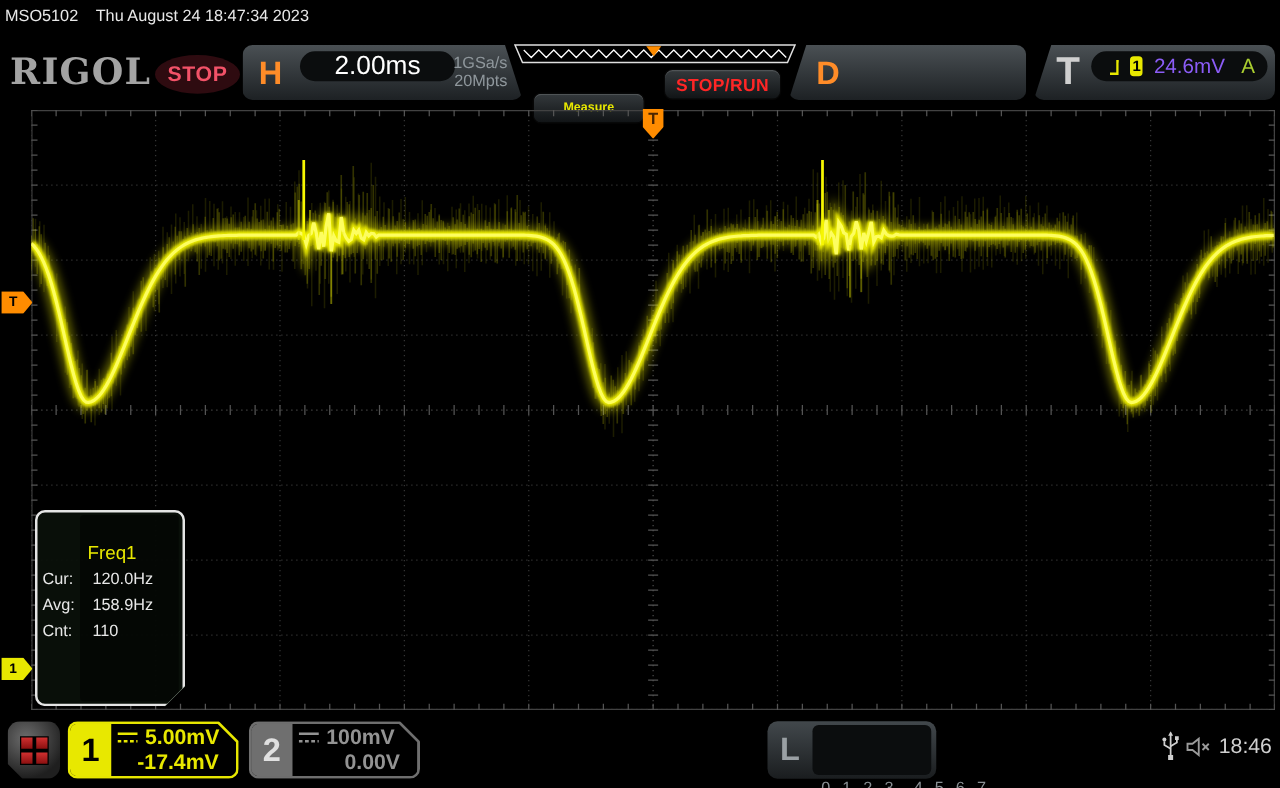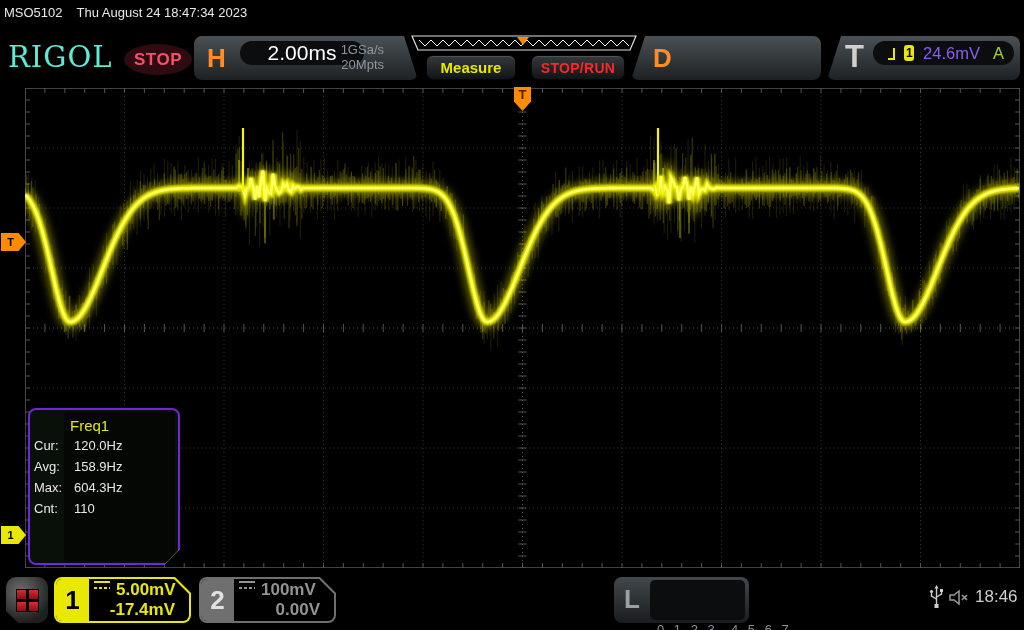--- a/index.html
+++ b/index.html
@@ -5,67 +5,67 @@
   * { margin:0; padding:0; box-sizing:border-box; }
   html,body { width:1024px; height:630px; background:#000; overflow:hidden;
     font-family:"Liberation Sans", sans-serif; }
 
   
   #status-bar { position:absolute; left:4px; top:5px; color:#e8e8e8; font-size:13px; }
   #status-bar span { margin-right:14px; }
 
   
   #logo { position:absolute; left:8px; top:40px; font-family:"DejaVu Serif", serif;
-    font-weight:normal; font-size:29px; color:#5eead4; letter-spacing:1px; }
+    font-weight:bold; font-size:29px; color:#a3a3a3; letter-spacing:1px; }
   #stop-badge { position:absolute; left:124px; top:44px; width:68px; height:31px;
     background:#2e0b10; border-radius:50%; color:#f25268; font-weight:bold; font-size:17px;
     letter-spacing:.5px; display:flex; align-items:center; justify-content:center; }
   .hdr-block { position:absolute; top:36px; height:44px;
     background:linear-gradient(#4a5054,#1d2124); border-radius:8px; }
   #h-block { left:194px; width:224px; clip-path:polygon(0 0, calc(100% - 14px) 0, 100% 100%, 0 100%); }
   #d-block { left:631px; width:190px; clip-path:polygon(14px 0, 100% 0, 100% 100%, 0 100%); }
   #t-block { left:827px; width:193px; clip-path:polygon(14px 0, 100% 0, 100% 100%, 0 100%); }
   .blk-letter { position:absolute; top:7px; font-size:26px; font-weight:bold; color:#ff8c28; }
   .pill { position:absolute; top:5px; height:24px; background:#0b0d0e; border-radius:17px;
     display:flex; align-items:center; }
   #h-pill { left:46px; width:124px; justify-content:center; color:#fff; font-size:21px; }
-  #h-rates { position:absolute; right:34px; top:7px; text-align:right; color:#8f979c;
+  #h-rates { position:absolute; right:12px; top:7px; text-align:right; color:#8f979c;
     font-size:13px; line-height:1.15; }
   #d-pill { left:40px; right:8px; color:#fff; font-size:21px; padding-left:16px; }
   #t-letter { position:absolute; left:18px; top:3px; font-size:31px; font-weight:bold; color:#d0d0d0; }
   #t-pill { left:46px; right:6px; padding:0 10px 0 14px; gap:9px; }
   #t-src-badge { width:17px; height:16px; background:#e8e800; border-radius:3px; color:#000;
     font-size:12px; font-weight:bold; display:flex; align-items:center; justify-content:center; }
   #t-level { color:#8b5cf6; font-size:16.5px; }
   #t-mode { color:#aace30; font-size:16.5px; margin-left:4px; }
   .hdr-btn { position:absolute; top:55px; height:25px; border-radius:7px;
     background:linear-gradient(#34393c,#111416); border:1px solid #060606;
     box-shadow:inset 0 1px 0 rgba(255,255,255,.14);
     display:flex; align-items:center; justify-content:center; font-weight:bold; }
-  #measure-btn { left:426px; width:90px; color:#e8e800; font-size:15px; }
+  #measure-btn { left:426px; width:90px; color:#e8e800; font-size:10px;margin-top:19px; }
   #stoprun-btn { left:531px; width:94px; color:#ff2626; font-size:14px; letter-spacing:.3px;text-align:center; }
   #overview { position:absolute; left:410px; top:35px; }
 
   
   #plot-wrap { position:absolute; left:25px; top:88px; width:995px; height:480px; }
   
   .side-marker { position:absolute; width:25px; height:18px; color:#000; font-size:11px;
     font-weight:bold; display:flex; align-items:center; justify-content:center;
     clip-path:polygon(0 0, 70% 0, 100% 50%, 70% 100%, 0 100%); padding-right:6px; }
   #trig-level-marker { left:1px; top:233px; background:#ff8c00; }
   #ch1-marker { left:1px; top:526px; background:#e8e800; }
   #trig-pos-badge { position:absolute; left:514px; top:87px; width:17px; height:24px;
     background:#ff8c00; clip-path:polygon(0 0,100% 0,100% 60%,50% 100%,0 60%);
     color:#4a2500; font-size:13px; font-weight:bold; text-align:center; }
 
   
-  #meas-panel { position:absolute; left:28px; top:408px; width:152px; height:157px;
-    background:rgba(10,16,10,.92); border:2px solid #6d28d9; border-radius:8px;
+  #meas-panel { position:absolute; left:28px; top:408px; width:120px; height:157px;
+    background:rgba(10,16,10,.92); border:2px solid #e5e5e5; border-radius:8px;
     clip-path:polygon(0 0,100% 0,100% calc(100% - 16px),calc(100% - 16px) 100%,0 0%,0 100%,0 0,100% 0,100% calc(100% - 16px),calc(100% - 16px) 100%,0 100%);
-    padding-top:7px; }
+    padding-top:24px; }
   #meas-panel::before { content:''; position:absolute; left:34px; top:2px; bottom:2px; right:3px;
     background:rgba(0,0,0,.5); border-radius:3px; }
   #meas-panel::after { content:''; position:absolute; right:-7px; bottom:4px; width:26px; height:2px;
     background:#8f9e8f; transform:rotate(-45deg); }
   #meas-title { position:relative; margin-left:40px; color:#e8e800; font-size:15px; height:21px; }
   .meas-row { position:relative; display:flex; height:21px; color:#e8e8e8; font-size:13px; }
   .meas-row .lbl { width:36px; margin-left:4px; }
   .meas-row .val { margin-left:4px; }
 
   
@@ -75,21 +75,21 @@
     display:flex; align-items:center; justify-content:center; }
   #menu-btn .grid2 { width:23px; height:23px; background:#000; display:grid;
     grid-template-columns:1fr 1fr; gap:3px; padding:1px; }
   #menu-btn .grid2 i { background:linear-gradient(#d03030,#8c1010); }
   .ch-block { position:absolute; top:577px; width:137px; height:46px; border-radius:8px;
     clip-path:polygon(0 0, calc(100% - 16px) 0, 100% 16px, 100% 100%, 0 100%); }
   .ch-inner { position:absolute; inset:2px; background:#000; border-radius:6px;
     clip-path:polygon(0 0, calc(100% - 15px) 0, 100% 15px, 100% 100%, 0 100%); }
   .ch-tab { position:absolute; left:2px; top:2px; bottom:2px; width:33px; border-radius:6px 0 0 6px;
     font-size:26px; font-weight:bold; display:flex; align-items:center; justify-content:center; }
-  .ch-line1 { position:absolute; left:40px; top:3px; display:flex; gap:5px;
+  .ch-line1 { position:absolute; left:40px; top:3px; display:flex; align-items:center; gap:5px;
     font-size:17px; font-weight:bold; }
   .ch-line2 { position:absolute; right:16px; bottom:3px; font-size:17px; font-weight:bold; }
   #ch1-block { left:54px; background:#e8e800; }
   #ch1-block .ch-tab { background:#e8e800; color:#000; }
   #ch1-block .ch-line1, #ch1-block .ch-line2 { color:#e8e800; }
   #ch2-block { left:199px; background:#6f6f6f; }
   #ch2-block .ch-tab { background:#6f6f6f; color:#e0e0e0; }
   #ch2-block .ch-line1, #ch2-block .ch-line2 { color:#939393; }
   #la-block { position:absolute; left:614px; top:577px; width:135px; height:46px;
     background:linear-gradient(#42484c,#1a1d1f); border-radius:8px; }
@@ -207,24 +207,20 @@
   <div id="meas-title">Freq1</div>
   <div class="meas-row">
       <span class="lbl">Cur:</span>
       <span class="val">120.0Hz</span>
     </div>
   <div class="meas-row">
       <span class="lbl">Avg:</span>
       <span class="val">158.9Hz</span>
     </div>
   <div class="meas-row">
-      <span class="lbl">Max:</span>
-      <span class="val">604.3Hz</span>
-    </div>
-  <div class="meas-row">
       <span class="lbl">Cnt:</span>
       <span class="val">110</span>
     </div>
 </div>
 
 <div id="menu-btn">
   <span class="grid2">
       <i></i>
       <i></i>
       <i></i>

